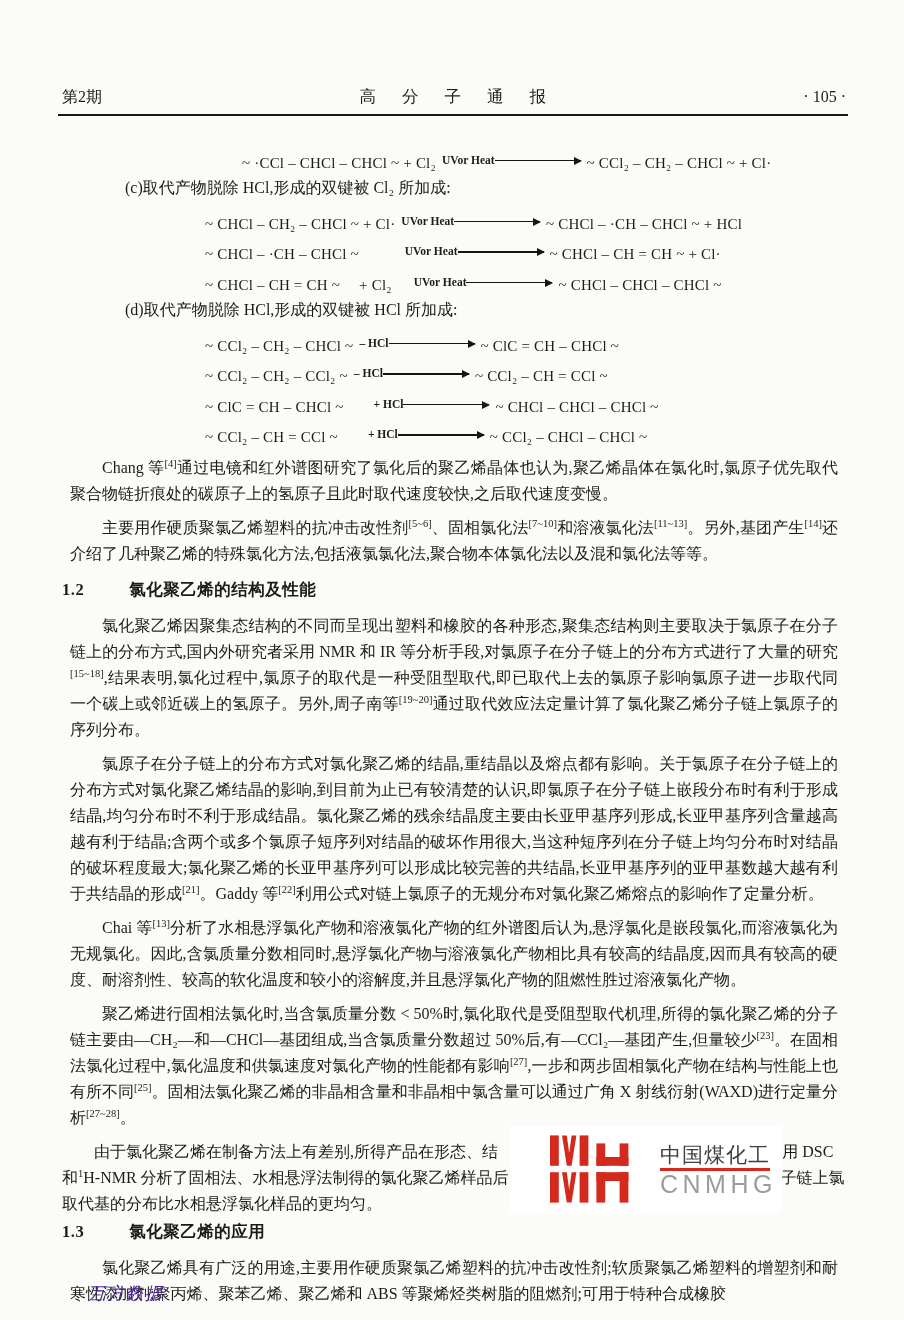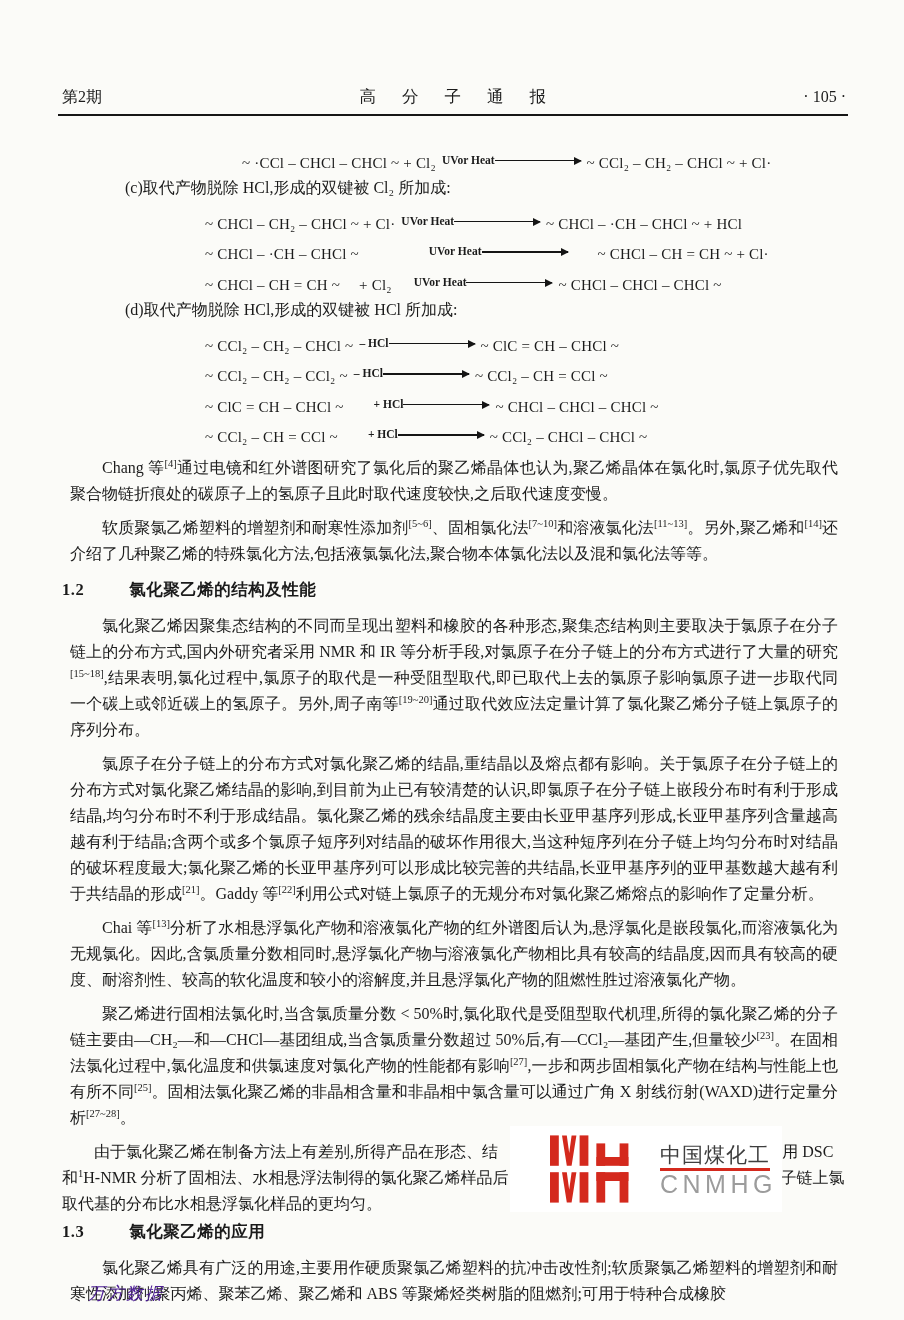--- a/index.html
+++ b/index.html
@@ -64,21 +64,21 @@
       </div>
       <div class="eqcap" style="padding-left: 63px;">(c)取代产物脱除 HCl,形成的双键被 Cl₂ 所加成:</div>
       <div class="eq" style="padding-left: 143px;">
         <span class="f">~ CHCl – CH₂ – CHCl ~  + Cl·</span>
         <span class="rxn-arrow">
           <span class="cond">UVor Heat</span>
           <span class="aline"></span>
         </span>
         <span class="f">~ CHCl – ·CH – CHCl ~  + HCl</span>
       </div>
-      <div class="eq" style="padding-left: 143px; gap: 24px;">
+      <div class="eq" style="padding-left: 143px;">
         <span class="f">~ CHCl – ·CH – CHCl ~</span>
         <span class="rxn-arrow" style="margin-left: 46px;">
           <span class="cond">UVor Heat</span>
           <span class="aline"></span>
         </span>
         <span class="f">~ CHCl – CH = CH ~  + Cl·</span>
       </div>
       <div class="eq" style="padding-left: 143px;">
         <span class="f">~ CHCl – CH = CH ~　 + Cl₂</span>
         <span class="rxn-arrow" style="margin-left: 22px;">
@@ -114,21 +114,21 @@
       </div>
       <div class="eq" style="padding-left: 143px;">
         <span class="f">~ CCl₂ – CH = CCl ~</span>
         <span class="rxn-arrow" style="margin-left: 30px;">
           <span class="cond">+ HCl</span>
           <span class="aline"></span>
         </span>
         <span class="f">~ CCl₂ – CHCl – CHCl ~</span>
       </div>
       <p class="para ind"><span>Chang 等</span><sup class="cite">[4]</sup><span>通过电镜和红外谱图研究了氯化后的聚乙烯晶体也认为,聚乙烯晶体在氯化时,氯原子优先取代聚合物链折痕处的碳原子上的氢原子且此时取代速度较快,之后取代速度变慢。</span></p>
-      <p class="para ind"><span>软质聚氯乙烯塑料的增塑剂和耐寒性添加剂</span><sup class="cite">[5~6]</sup><span>、固相氯化法</span><sup class="cite">[7~10]</sup><span>和溶液氯化法</span><sup class="cite">[11~13]</sup><span>。另外,聚乙烯和</span><sup class="cite">[14]</sup><span>还介绍了几种聚乙烯的特殊氯化方法,包括液氯氯化法,聚合物本体氯化法以及混和氯化法等等。</span></p>
+      <p class="para ind"><span>主要用作硬质聚氯乙烯塑料的抗冲击改性剂</span><sup class="cite">[5~6]</sup><span>、固相氯化法</span><sup class="cite">[7~10]</sup><span>和溶液氯化法</span><sup class="cite">[11~13]</sup><span>。另外,基团产生</span><sup class="cite">[14]</sup><span>还介绍了几种聚乙烯的特殊氯化方法,包括液氯氯化法,聚合物本体氯化法以及混和氯化法等等。</span></p>
       <div class="h">
         <span class="num">1.2</span>
         <span>氯化聚乙烯的结构及性能</span>
       </div>
       <p class="para ind"><span>氯化聚乙烯因聚集态结构的不同而呈现出塑料和橡胶的各种形态,聚集态结构则主要取决于氯原子在分子链上的分布方式,国内外研究者采用 NMR 和 IR 等分析手段,对氯原子在分子链上的分布方式进行了大量的研究</span><sup class="cite">[15~18]</sup><span>,结果表明,氯化过程中,氯原子的取代是一种受阻型取代,即已取代上去的氯原子影响氯原子进一步取代同一个碳上或邻近碳上的氢原子。另外,周子南等</span><sup class="cite">[19~20]</sup><span>通过取代效应法定量计算了氯化聚乙烯分子链上氯原子的序列分布。</span></p>
       <p class="para ind"><span>氯原子在分子链上的分布方式对氯化聚乙烯的结晶,重结晶以及熔点都有影响。关于氯原子在分子链上的分布方式对氯化聚乙烯结晶的影响,到目前为止已有较清楚的认识,即氯原子在分子链上嵌段分布时有利于形成结晶,均匀分布时不利于形成结晶。氯化聚乙烯的残余结晶度主要由长亚甲基序列形成,长亚甲基序列含量越高越有利于结晶;含两个或多个氯原子短序列对结晶的破坏作用很大,当这种短序列在分子链上均匀分布时对结晶的破坏程度最大;氯化聚乙烯的长亚甲基序列可以形成比较完善的共结晶,长亚甲基序列的亚甲基数越大越有利于共结晶的形成</span><sup class="cite">[21]</sup><span>。Gaddy 等</span><sup class="cite">[22]</sup><span>利用公式对链上氯原子的无规分布对氯化聚乙烯熔点的影响作了定量分析。</span></p>
       <p class="para ind"><span>Chai 等</span><sup class="cite">[13]</sup><span>分析了水相悬浮氯化产物和溶液氯化产物的红外谱图后认为,悬浮氯化是嵌段氯化,而溶液氯化为无规氯化。因此,含氯质量分数相同时,悬浮氯化产物与溶液氯化产物相比具有较高的结晶度,因而具有较高的硬度、耐溶剂性、较高的软化温度和较小的溶解度,并且悬浮氯化产物的阻燃性胜过溶液氯化产物。</span></p>
       <p class="para ind"><span>聚乙烯进行固相法氯化时,当含氯质量分数 &lt; 50%时,氯化取代是受阻型取代机理,所得的氯化聚乙烯的分子链主要由—CH₂—和—CHCl—基团组成,当含氯质量分数超过 50%后,有—CCl₂—基团产生,但量较少</span><sup class="cite">[23]</sup><span>。在固相法氯化过程中,氯化温度和供氯速度对氯化产物的性能都有影响</span><sup class="cite">[27]</sup><span>,一步和两步固相氯化产物在结构与性能上也有所不同</span><sup class="cite">[25]</sup><span>。固相法氯化聚乙烯的非晶相含量和非晶相中氯含量可以通过广角 X 射线衍射(WAXD)进行定量分析</span><sup class="cite">[27~28]</sup><span>。</span></p>
       <div class="plines">
         <div class="pline ind"><span>由于氯化聚乙烯在制备方法上有差别,所得产品在形态、结</span><span class="gap" style="width: 240px;"></span><span>若等</span><sup class="cite">[8]</sup><span>用 DSC</span></div>

